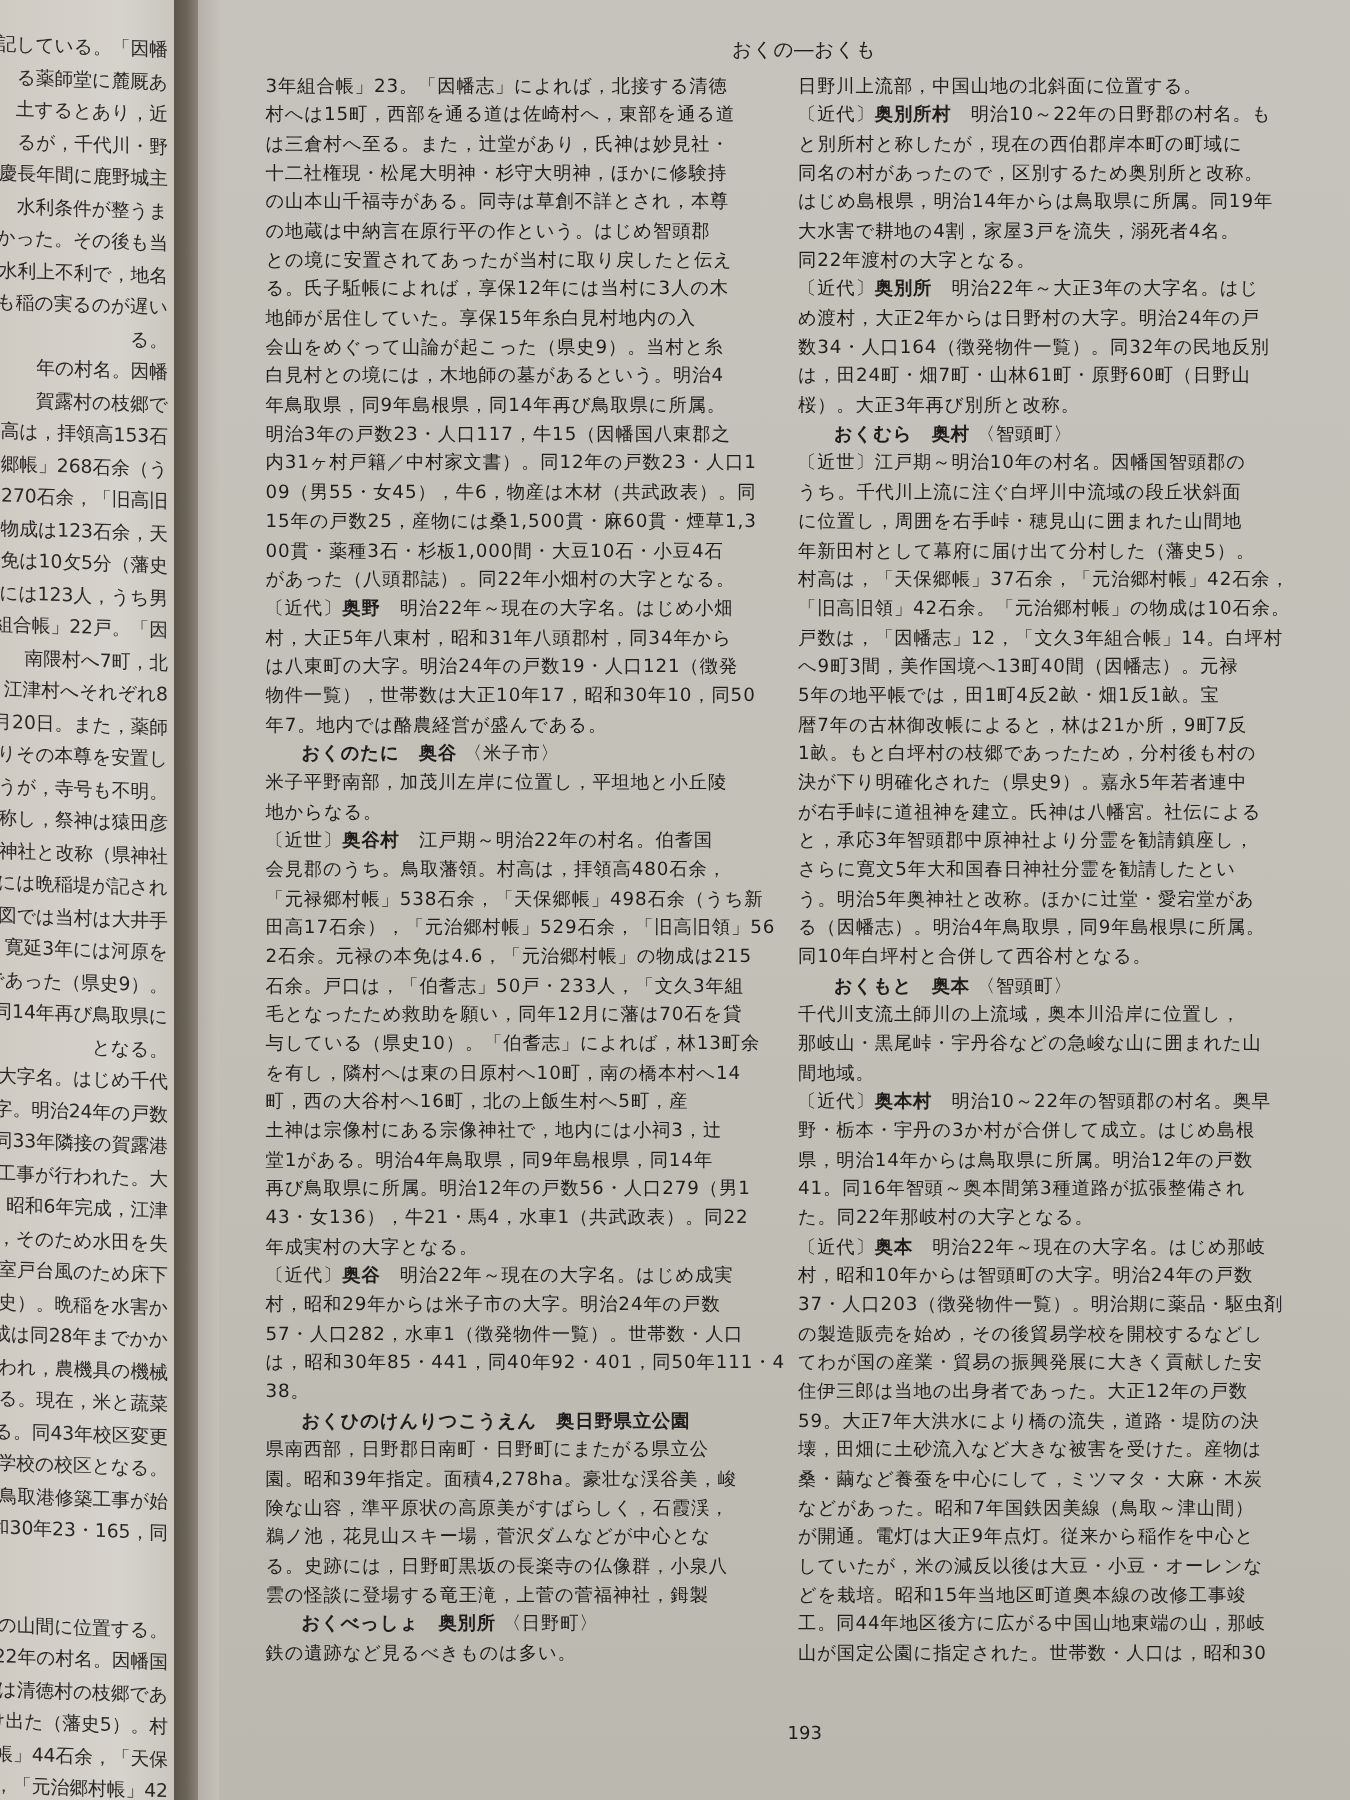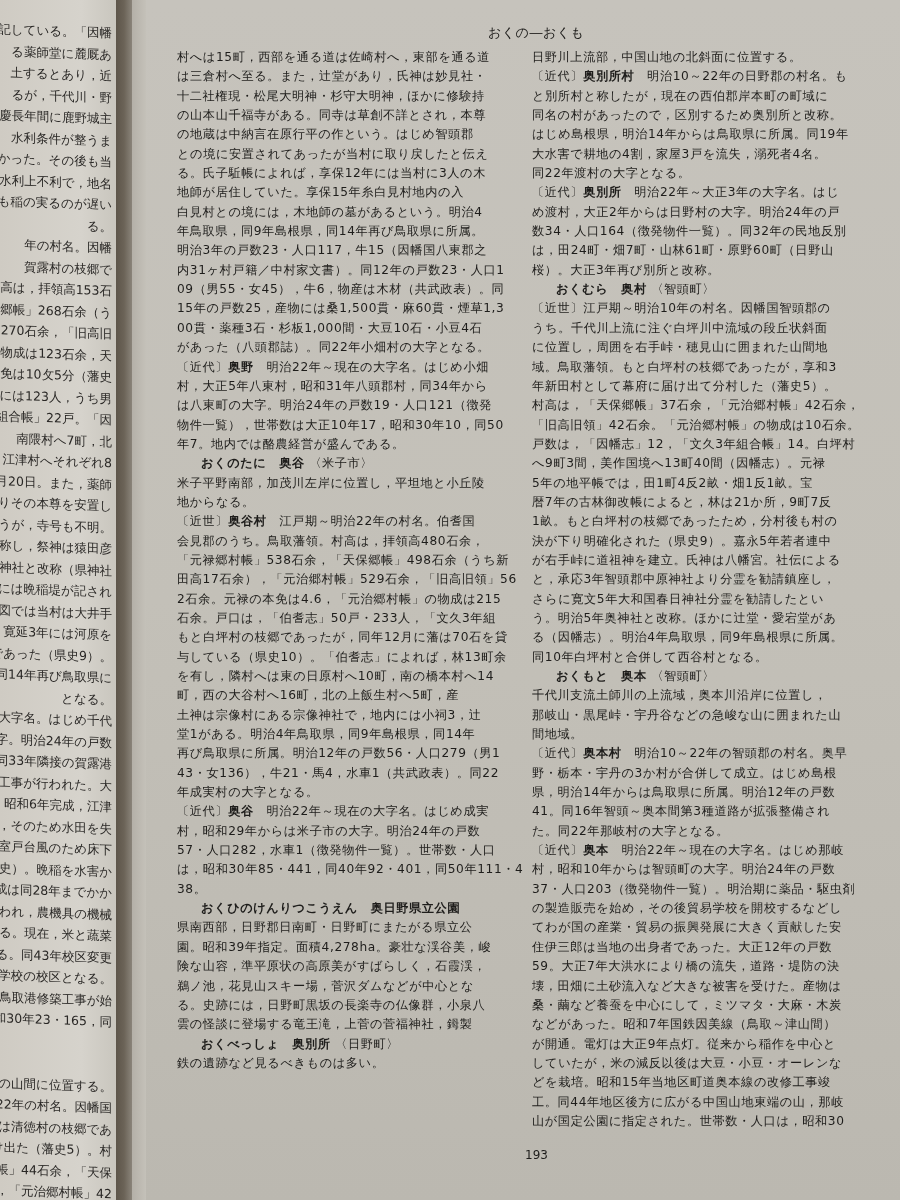--- a/index.html
+++ b/index.html
@@ -110,28 +110,30 @@
       <div>の本免は5.0，「元治</div>
     </div>
 </div>
 <div class="gutter"></div>
 <div class="gutter2"></div>
 <div class="right-page"></div>
 
 <div class="running-head">おくの―おくも</div>
 
 <div class="col col-left" id="col-left">
+    <div class="line">3年組合帳」23。「因幡志」によれば，北接する清徳</div>
     <div class="line">村へは15町，西部を通る道は佐崎村へ，東部を通る道</div>
     <div class="line">は三倉村へ至る。また，辻堂があり，氏神は妙見社・</div>
     <div class="line">十二社権現・松尾大明神・杉守大明神，ほかに修験持</div>
     <div class="line">の山本山千福寺がある。同寺は草創不詳とされ，本尊</div>
     <div class="line">の地蔵は中納言在原行平の作という。はじめ智頭郡</div>
     <div class="line">との境に安置されてあったが当村に取り戻したと伝え</div>
     <div class="line">る。氏子駈帳によれば，享保12年には当村に3人の木</div>
     <div class="line">地師が居住していた。享保15年糸白見村地内の入</div>
+    <div class="line">会山をめぐって山論が起こった（県史9）。当村と糸</div>
     <div class="line">白見村との境には，木地師の墓があるという。明治4</div>
     <div class="line">年鳥取県，同9年島根県，同14年再び鳥取県に所属。</div>
     <div class="line">明治3年の戸数23・人口117，牛15（因幡国八東郡之</div>
     <div class="line">内31ヶ村戸籍／中村家文書）。同12年の戸数23・人口1</div>
     <div class="line">09（男55・女45），牛6，物産は木材（共武政表）。同</div>
     <div class="line">15年の戸数25，産物には桑1,500貫・麻60貫・煙草1,3</div>
     <div class="line">00貫・薬種3石・杉板1,000間・大豆10石・小豆4石</div>
     <div class="line">があった（八頭郡誌）。同22年小畑村の大字となる。</div>
     <div class="line"><span>〔近代〕</span><span class="era-name">奥野</span><span>　明治22年～現在の大字名。はじめ小畑</span></div>
     <div class="line">村，大正5年八東村，昭和31年八頭郡村，同34年から</div>
@@ -140,21 +142,21 @@
     <div class="line">年7。地内では酪農経営が盛んである。</div>
     <div class="line head"><b>おくのたに</b><span>　</span><b>奥谷</b><span> 〈米子市〉</span></div>
     <div class="line">米子平野南部，加茂川左岸に位置し，平坦地と小丘陵</div>
     <div class="line">地からなる。</div>
     <div class="line"><span>〔近世〕</span><span class="era-name">奥谷村</span><span>　江戸期～明治22年の村名。伯耆国</span></div>
     <div class="line">会見郡のうち。鳥取藩領。村高は，拝領高480石余，</div>
     <div class="line">「元禄郷村帳」538石余，「天保郷帳」498石余（うち新</div>
     <div class="line">田高17石余），「元治郷村帳」529石余，「旧高旧領」56</div>
     <div class="line">2石余。元禄の本免は4.6，「元治郷村帳」の物成は215</div>
     <div class="line">石余。戸口は，「伯耆志」50戸・233人，「文久3年組</div>
-    <div class="line">もと白坪村の枝郷であったが，同年12月に藩は70石を貸</div>
+    <div class="line">毛となったため救助を願い，同年12月に藩は70石を貸</div>
     <div class="line">与している（県史10）。「伯耆志」によれば，林13町余</div>
     <div class="line">を有し，隣村へは東の日原村へ10町，南の橋本村へ14</div>
     <div class="line">町，西の大谷村へ16町，北の上飯生村へ5町，産</div>
     <div class="line">土神は宗像村にある宗像神社で，地内には小祠3，辻</div>
     <div class="line">堂1がある。明治4年鳥取県，同9年島根県，同14年</div>
     <div class="line">再び鳥取県に所属。明治12年の戸数56・人口279（男1</div>
     <div class="line">43・女136），牛21・馬4，水車1（共武政表）。同22</div>
     <div class="line">年成実村の大字となる。</div>
     <div class="line"><span>〔近代〕</span><span class="era-name">奥谷</span><span>　明治22年～現在の大字名。はじめ成実</span></div>
     <div class="line">村，昭和29年からは米子市の大字。明治24年の戸数</div>
@@ -181,21 +183,20 @@
     <div class="line">同22年渡村の大字となる。</div>
     <div class="line"><span>〔近代〕</span><span class="era-name">奥別所</span><span>　明治22年～大正3年の大字名。はじ</span></div>
     <div class="line">め渡村，大正2年からは日野村の大字。明治24年の戸</div>
     <div class="line">数34・人口164（徴発物件一覧）。同32年の民地反別</div>
     <div class="line">は，田24町・畑7町・山林61町・原野60町（日野山</div>
     <div class="line">桜）。大正3年再び別所と改称。</div>
     <div class="line head"><b>おくむら</b><span>　</span><b>奥村</b><span> 〈智頭町〉</span></div>
     <div class="line"><span>〔近世〕</span><span>江戸期～明治10年の村名。因幡国智頭郡の</span></div>
     <div class="line">うち。千代川上流に注ぐ白坪川中流域の段丘状斜面</div>
     <div class="line">に位置し，周囲を右手峠・穂見山に囲まれた山間地</div>
-    <div class="line">域。鳥取藩領。もと白坪村の枝郷であったが，享和3</div>
     <div class="line">年新田村として幕府に届け出て分村した（藩史5）。</div>
     <div class="line">村高は，「天保郷帳」37石余，「元治郷村帳」42石余，</div>
     <div class="line">「旧高旧領」42石余。「元治郷村帳」の物成は10石余。</div>
     <div class="line">戸数は，「因幡志」12，「文久3年組合帳」14。白坪村</div>
     <div class="line">へ9町3間，美作国境へ13町40間（因幡志）。元禄</div>
     <div class="line">5年の地平帳では，田1町4反2畝・畑1反1畝。宝</div>
     <div class="line">暦7年の古林御改帳によると，林は21か所，9町7反</div>
     <div class="line">1畝。もと白坪村の枝郷であったため，分村後も村の</div>
     <div class="line">決が下り明確化された（県史9）。嘉永5年若者連中</div>
     <div class="line">が右手峠に道祖神を建立。氏神は八幡宮。社伝による</div>

